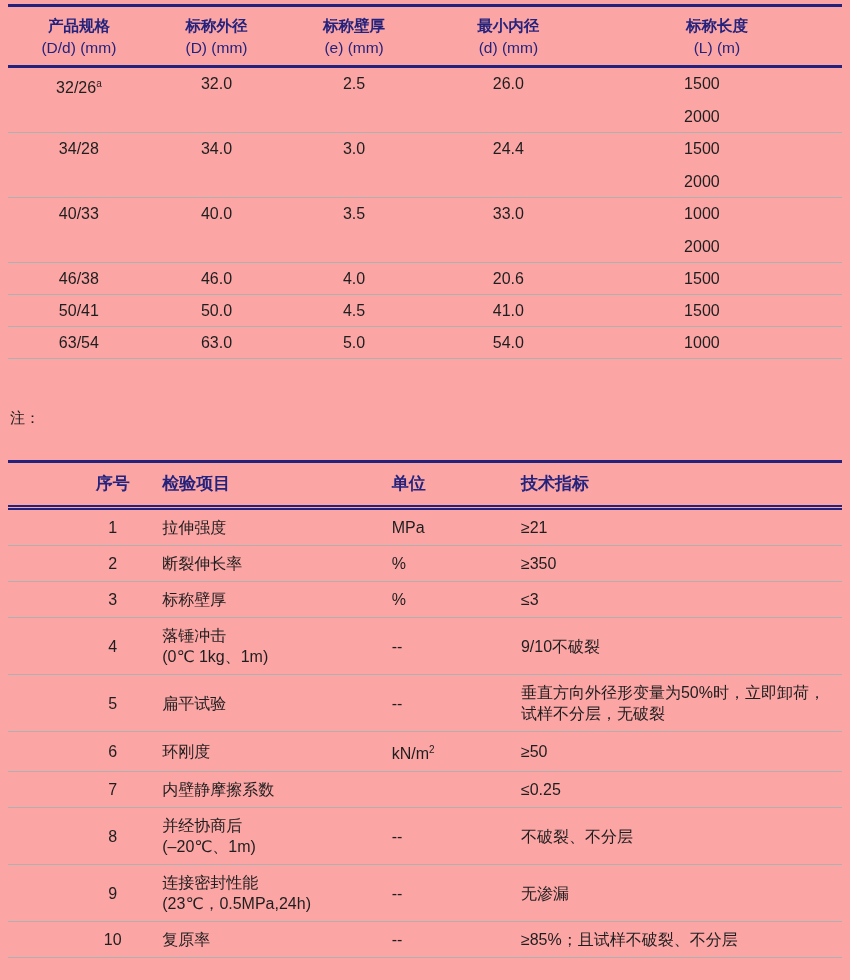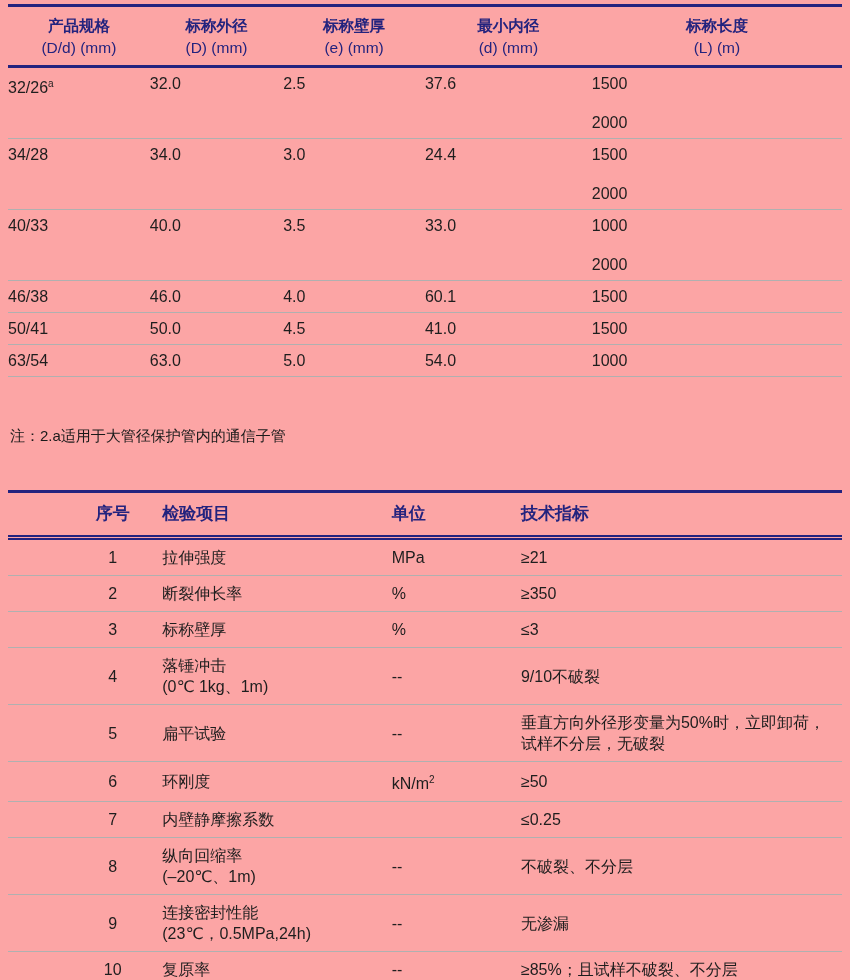--- a/index.html
+++ b/index.html
@@ -24,45 +24,45 @@
     color: #23237e;
     font-weight: 600;
     text-align: center;
     font-size: 15.5px;
     line-height: 22px;
     padding: 8px 0 6px;
     border-bottom: 3px solid #23237e;
   }
   .t1 thead th .h2 { font-weight: 400; }
   .t1 tbody td {
-    text-align: left;
+    text-align: center;
     vertical-align: top;
     padding: 5px 0;
     font-size: 16px;
     line-height: 21px;
     border-bottom: 1.5px solid #b0b0b0;
     color: #1e1e1e;
   }
   .t1 tbody td sup { font-size: 10px; }
   .t1 .c-len { padding-right: 30px; }
   .len-line { line-height: 21px; }
-  .len2 { margin-top: 18px; }
+  .len2 { margin-top: 12px; }
 
   
   .notes {
     margin: 46px 0 0 2px;
     display: flex;
     font-size: 15px;
     line-height: 25px;
     color: #1a1a1a;
   }
   .notes .note-label { white-space: nowrap; }
 
   
-  .t2 { margin-top: 42px; border-top: 3.5px solid #23237e; }
+  .t2 { margin-top: 30px; border-top: 3.5px solid #23237e; }
   .t2 thead th {
     color: #23237e;
     font-weight: 600;
     text-align: left;
     font-size: 17px;
     line-height: 24px;
     padding: 9px 0;
     border-bottom: 5px double #23237e;
   }
   .t2 tbody td {
@@ -114,21 +114,21 @@
           <div class="h1">标称长度</div>
           <div class="h2">(L) (m)</div>
         </th>
       </tr>
     </thead>
     <tbody>
       <tr>
         <td><span>32/26</span><sup>a</sup></td>
         <td>32.0</td>
         <td>2.5</td>
-        <td>37.6</td>
+        <td>26.0</td>
         <td class="c-len">
           <div class="len-line">1500</div>
           <div class="len-line len2">2000</div>
         </td>
       </tr>
       <tr>
         <td>34/28</td>
         <td>34.0</td>
         <td>3.0</td>
         <td>24.4</td>
@@ -144,21 +144,21 @@
         <td>33.0</td>
         <td class="c-len">
           <div class="len-line">1000</div>
           <div class="len-line len2">2000</div>
         </td>
       </tr>
       <tr>
         <td>46/38</td>
         <td>46.0</td>
         <td>4.0</td>
-        <td>60.1</td>
+        <td>20.6</td>
         <td class="c-len">
           <div class="len-line">1500</div>
         </td>
       </tr>
       <tr>
         <td>50/41</td>
         <td>50.0</td>
         <td>4.5</td>
         <td>41.0</td>
         <td class="c-len">
@@ -173,21 +173,20 @@
         <td class="c-len">
           <div class="len-line">1000</div>
         </td>
       </tr>
     </tbody>
   </table>
 
   <div class="notes">
     <div class="note-label">注：</div>
     <div>
-      <div>2.a适用于大管径保护管内的通信子管</div>
     </div>
   </div>
 
   <table class="t2">
     <colgroup>
       <col style="width:18.5%">
         <col style="width:27.5%">
         <col style="width:15.5%">
         <col style="width:38.5%">
     </colgroup>
@@ -241,21 +240,21 @@
       </tr>
       <tr>
         <td class="c-no">7</td>
         <td>内壁静摩擦系数</td>
         <td></td>
         <td class="c-spec">≤0.25</td>
       </tr>
       <tr>
         <td class="c-no">8</td>
         <td>
-          <div>纵向回缩率</div>
+          <div>并经协商后</div>
           <div class="item-line2">(–20℃、1m)</div>
         </td>
         <td>--</td>
         <td class="c-spec">不破裂、不分层</td>
       </tr>
       <tr>
         <td class="c-no">9</td>
         <td>
           <div>连接密封性能</div>
           <div class="item-line2">(23℃，0.5MPa,24h)</div>

